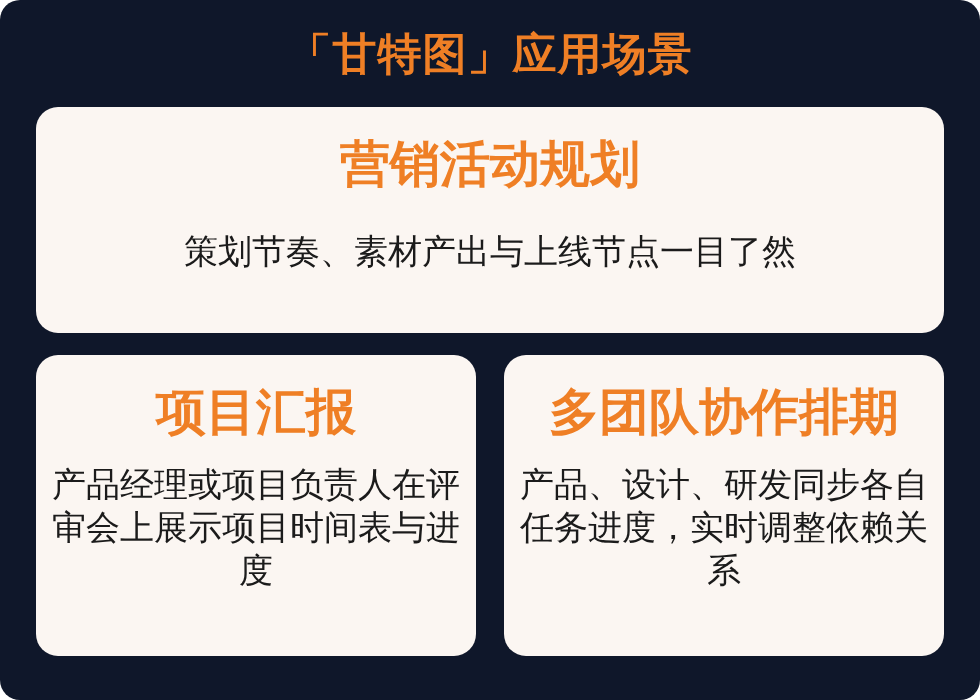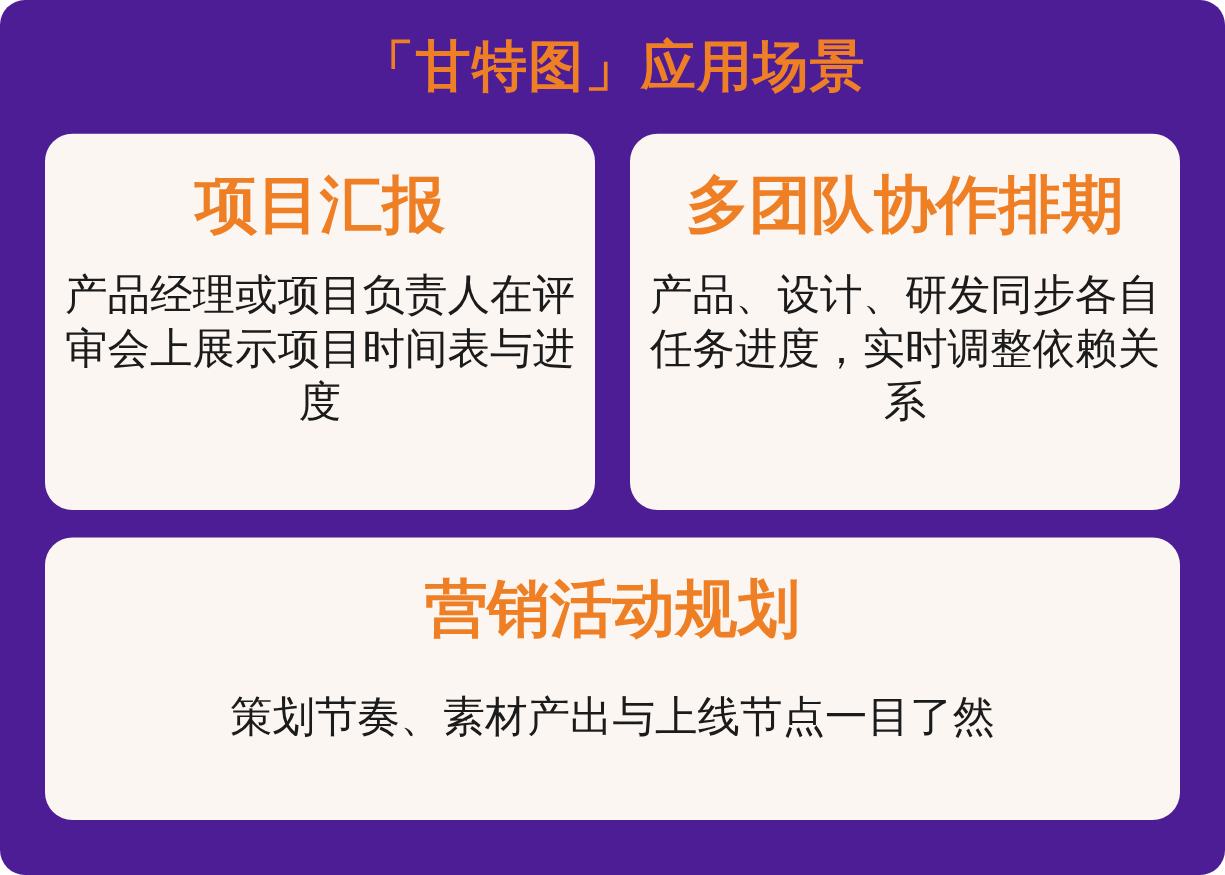--- a/index.html
+++ b/index.html
@@ -12,21 +12,21 @@
     height: 700px;
     overflow: hidden;
     font-family: "Liberation Sans", "DejaVu Sans", sans-serif;
   }
 
   .poster {
     position: relative;
     box-sizing: border-box;
     width: 980px;
     height: 700px;
-    background: #4c1d95;
+    background: #0f172a;
     border-radius: 20px;
     overflow: hidden;
     display: flex;
     flex-direction: column;
     align-items: center;
   }
 
   .poster-title {
     margin: 0;
     padding: 0;
@@ -117,36 +117,36 @@
 <body>
 
 <div class="poster">
 
   <h1 class="poster-title">「甘特图」应用场景</h1>
 
   <div class="cards">
 
     <div class="card-row">
 
+      <div class="card card--full">
+        <div class="card-title">营销活动规划</div>
+        <div class="card-body">策划节奏、素材产出与上线节点一目了然</div>
+      </div>
+
+    </div>
+
+    <div class="card-row">
+
       <div class="card card--half">
         <div class="card-title">项目汇报</div>
         <div class="card-body">产品经理或项目负责人在评审会上展示项目时间表与进度</div>
       </div>
 
       <div class="card card--half">
         <div class="card-title">多团队协作排期</div>
         <div class="card-body">产品、设计、研发同步各自任务进度，实时调整依赖关系</div>
       </div>
 
     </div>
 
-    <div class="card-row">
-
-      <div class="card card--full">
-        <div class="card-title">营销活动规划</div>
-        <div class="card-body">策划节奏、素材产出与上线节点一目了然</div>
-      </div>
-
-    </div>
-
   </div>
 
 </div>
 
 </body></html>

